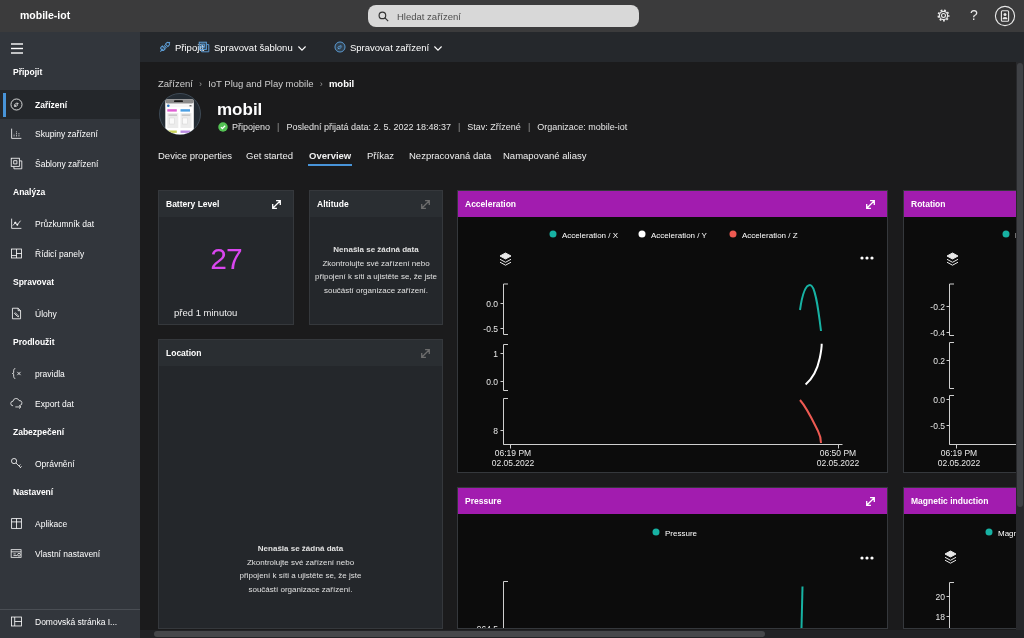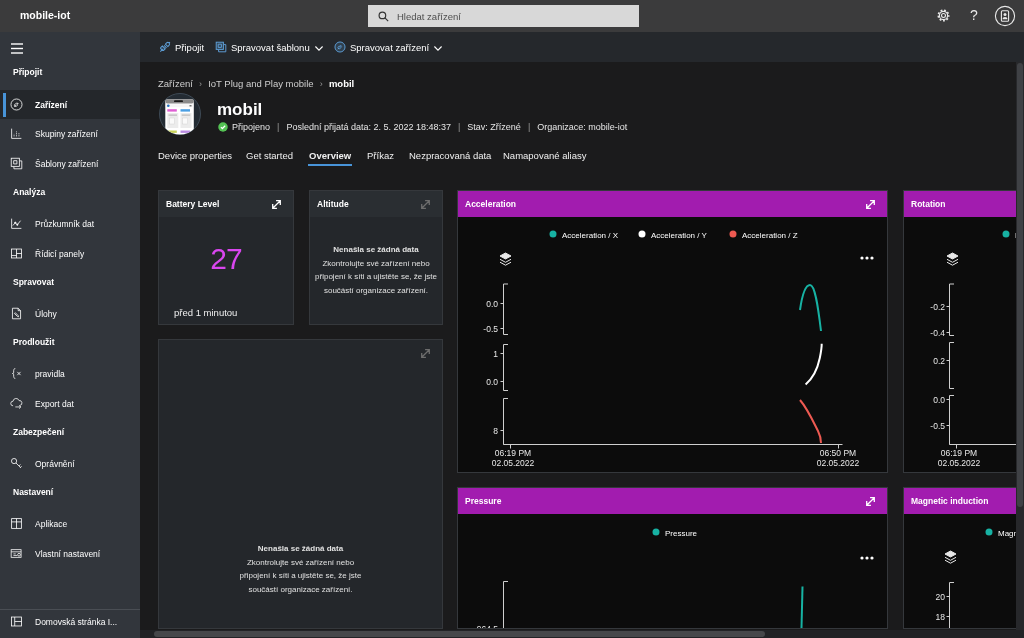--- a/index.html
+++ b/index.html
@@ -3,21 +3,21 @@
 <meta charset="utf-8">
 <style>
   * { margin:0; padding:0; box-sizing:border-box; }
   html,body { width:1024px; height:638px; overflow:hidden; background:#191919;
     font-family:"Liberation Sans", sans-serif; }
   .abs { position:absolute; }
   
   #topbar { position:absolute; left:0; top:0; width:1024px; height:32px; background:#3b3b3c; }
   #appname { position:absolute; left:20px; top:9px; color:#fff; font-size:10.5px; font-weight:bold; }
   #search { position:absolute; left:368px; top:5px; width:271px; height:22px; background:#d8d8d8;
-    border-radius:0; display:flex; align-items:center; }
+    border-radius:8px; display:flex; align-items:center; }
   #search .ph { color:#4e4e4e; font-size:9.5px; margin-left:8px; }
   
   #sidebar { position:absolute; left:0; top:32px; width:140px; height:606px; background:#32363c; }
   .nav-hdr { position:absolute; left:13px; color:#ffffff; font-size:8.5px; font-weight:bold; }
   .nav-item { position:absolute; left:0; width:140px; height:30px; color:#fff; font-size:8.5px; }
   .nav-item .lbl { position:absolute; left:35px; top:10px; white-space:nowrap; }
   .nav-item .ico { position:absolute; left:10px; top:8px; width:13px; height:13px; }
   .nav-sel { background:#24272b; }
   .nav-selbar { position:absolute; left:3px; top:3px; width:3px; height:24px; background:#4894d8; }
   
@@ -185,21 +185,21 @@
 </div>
 
 <div id="cmdbar">
   <div class="cmd" style="left:19px">
     <svg width="12" height="12" viewBox="0 0 14 14" fill="none" stroke="#5e9fd8" stroke-width="1.2">
       <path d="M1.5 12.5 L4.5 9.5 M3.5 10.5 l-1.2-1.2 a1.4 1.4 0 0 1 0-2 l1.6-1.6 3.4 3.4 -1.6 1.6 a1.4 1.4 0 0 1-2 0 z" fill="#5e9fd8" fill-opacity="0.25"></path>
       <path d="M6 5.2 L8.8 8 M7.5 3.7 l2.8 2.8 1.4-1.4 a2 2 0 0 0 0-2.8 a2 2 0 0 0-2.8 0 z M11.5 2.5 L12.8 1.2"></path>
     </svg>
     <span>Připojit</span>
   </div>
-  <div class="cmd" style="left:75px">
+  <div class="cmd" style="left:58px">
     <svg width="12" height="12" viewBox="0 0 15 15" fill="none" stroke="#5e9fd8" stroke-width="1.2">
       <rect x="1.5" y="1.5" width="9" height="9" fill="#5e9fd8" fill-opacity="0.25"></rect>
       <path d="M4 4 h4 v4 h-4 z"></path>
       <path d="M11 4.5 h2.5 v9 h-9 v-2.5"></path>
     </svg>
     <span>Spravovat šablonu</span>
     <svg style="margin:2px 0 0 5px" width="8" height="5" viewBox="0 0 10 6" fill="none" stroke="#fff" stroke-width="1.4">
       <path d="M0.5 0.5 L5 5 L9.5 0.5"></path>
     </svg>
   </div>
@@ -366,20 +366,21 @@
       <circle cx="102" cy="43" r="3.5" fill="#17b2a3"></circle>
       <text x="111" y="47" fill="#fff" font-size="8">Ro</text>
       <g stroke="#e8e8e8" stroke-width="1" fill="none">
         <path d="M43 65 L48.5 62 L54 65 L48.5 68 Z" fill="#e8e8e8"></path>
         <path d="M43 68.3 L48.5 71.3 L54 68.3 M43 71.2 L48.5 74.2 L54 71.2"></path>
       </g>
     </svg>
   </div>
 
   <div class="tile" style="left:158px;top:339px;width:285px;height:290px">
+    <div class="tile-hd">Location</div>
     <svg class="expand" width="12" height="12" viewBox="0 0 12 12" fill="none" stroke="#6d6d6d" stroke-width="1.2">
       <path d="M2.5 9.5 L9.5 2.5 M5.6 2.5 H9.5 V6.4 M6.4 9.5 H2.5 V5.6"></path>
     </svg>
     <div class="nodata" style="left:2px;right:2px;top:202px">
       <b>Nenašla se žádná data</b><br>
       Zkontrolujte své zařízení nebo<br>
       připojení k síti a ujistěte se, že jste<br>
       součástí organizace zařízení.
     </div>
   </div>

